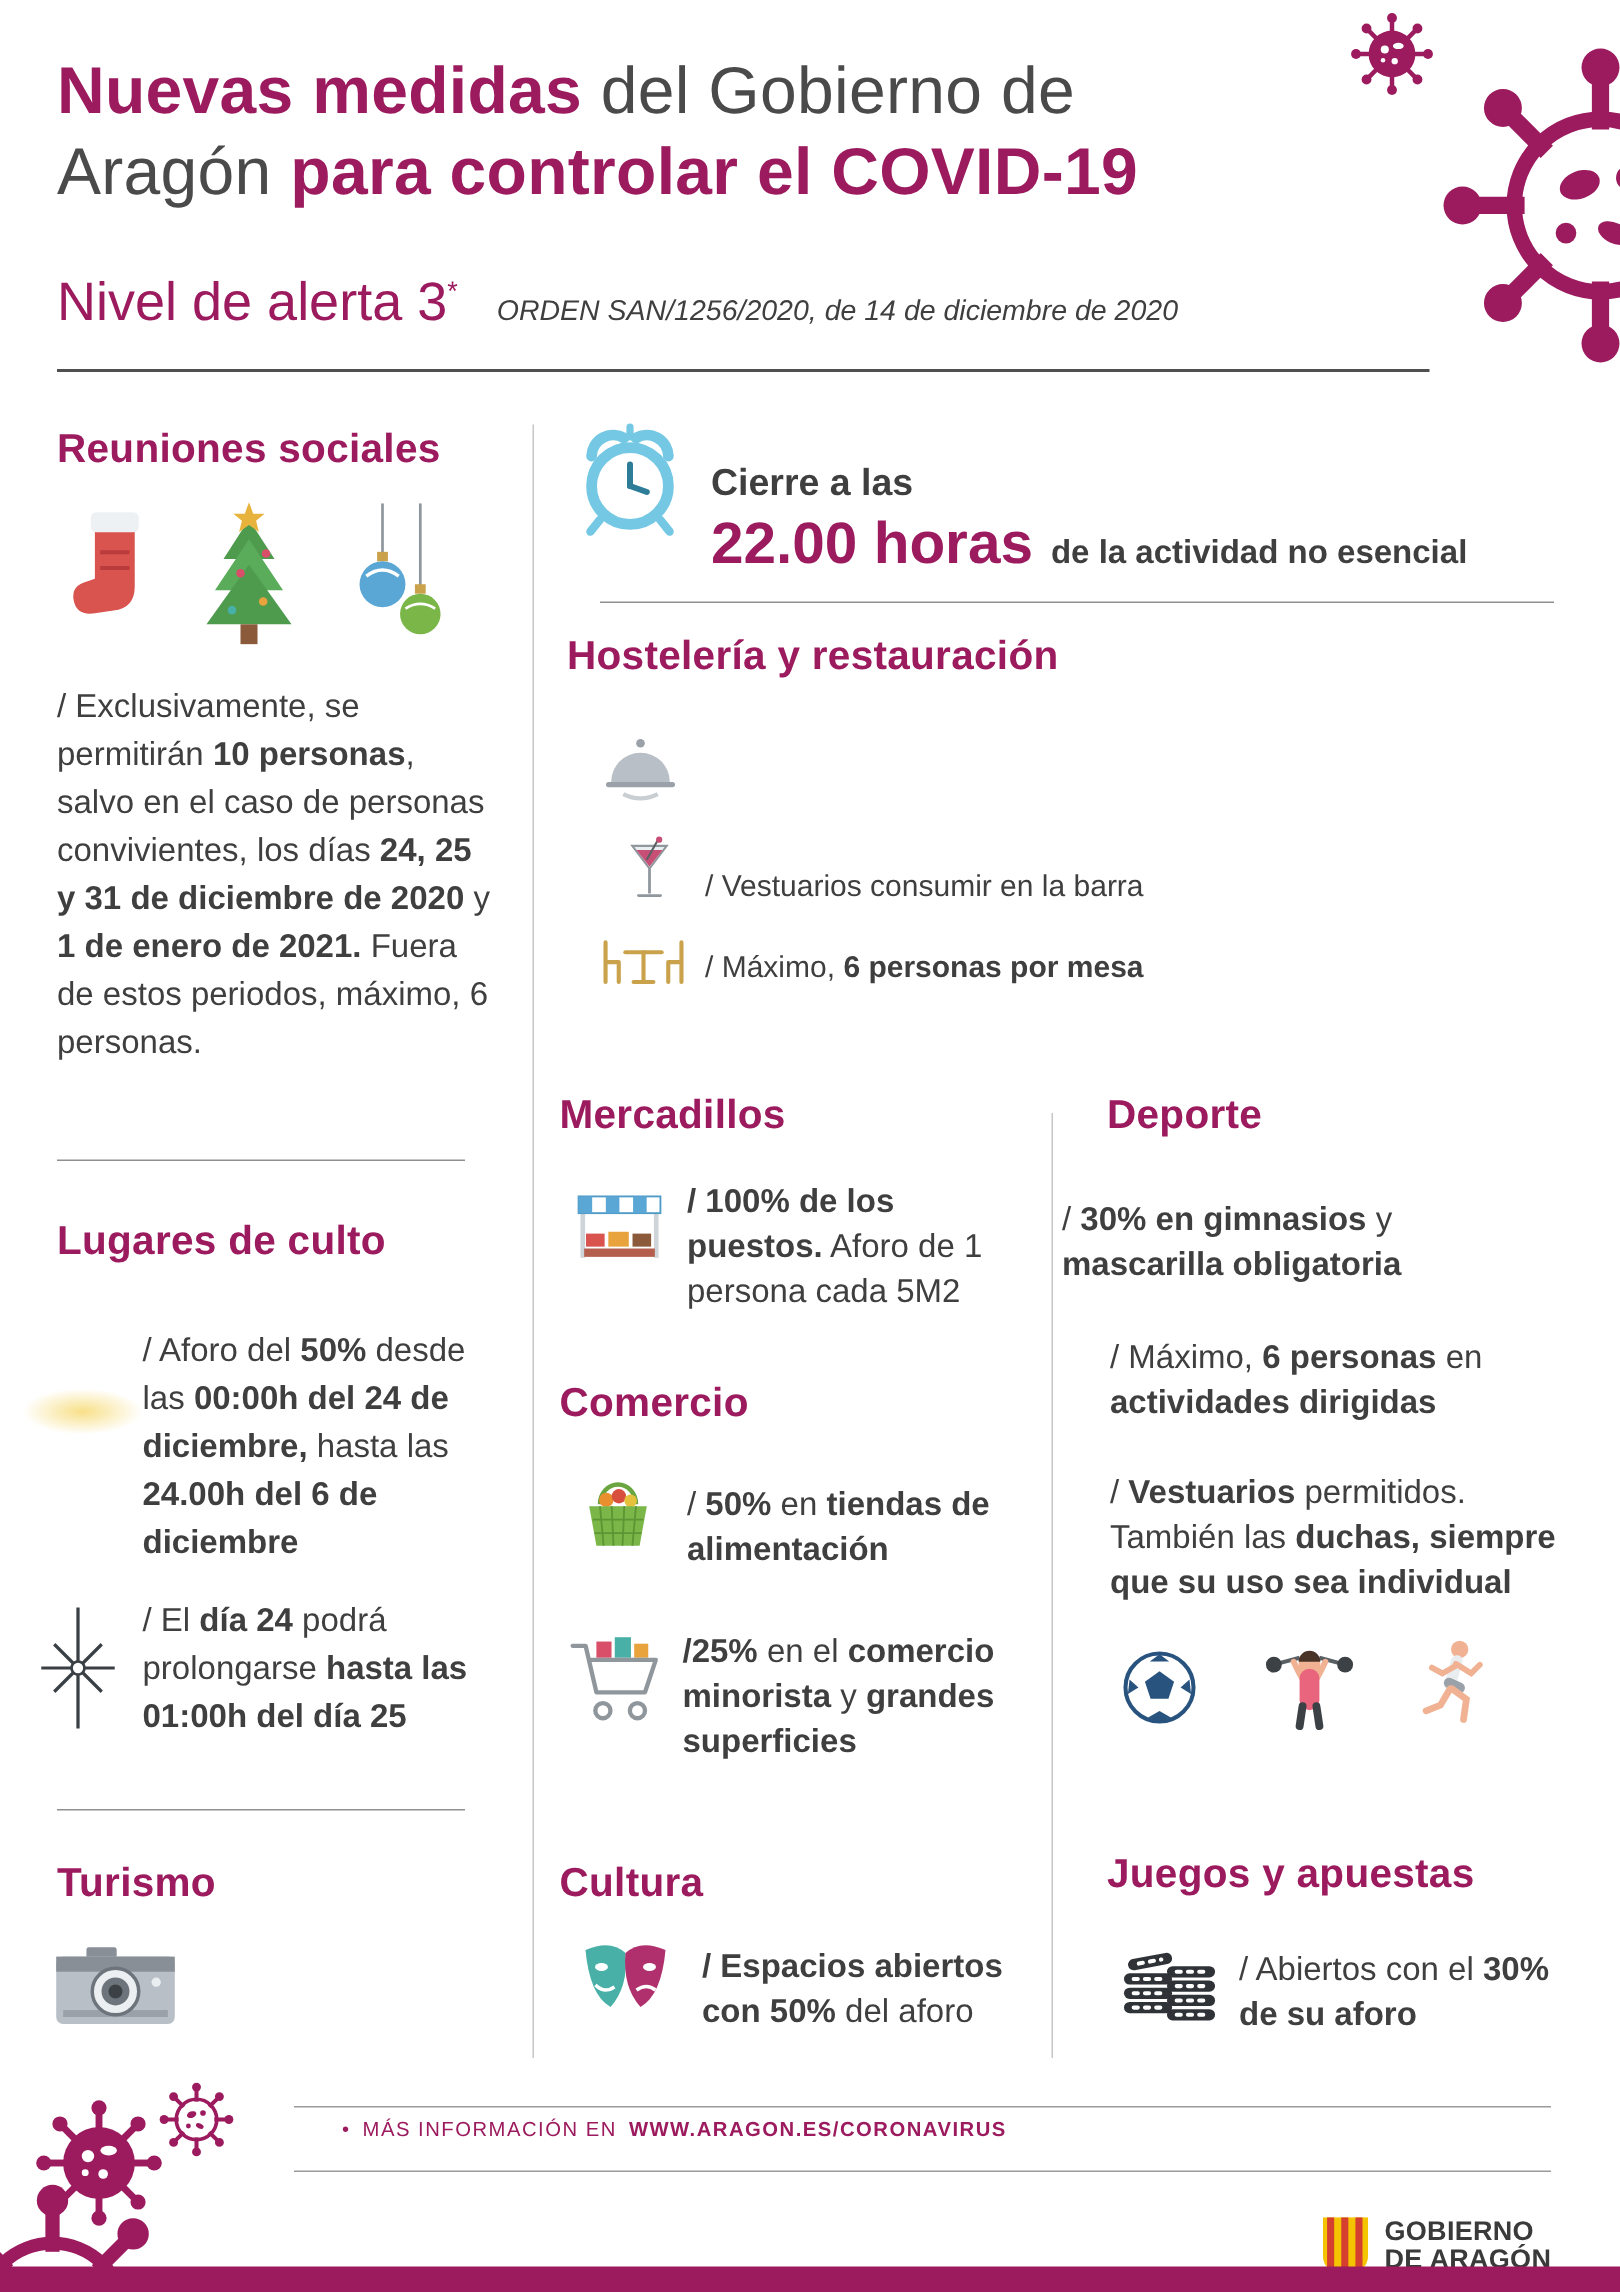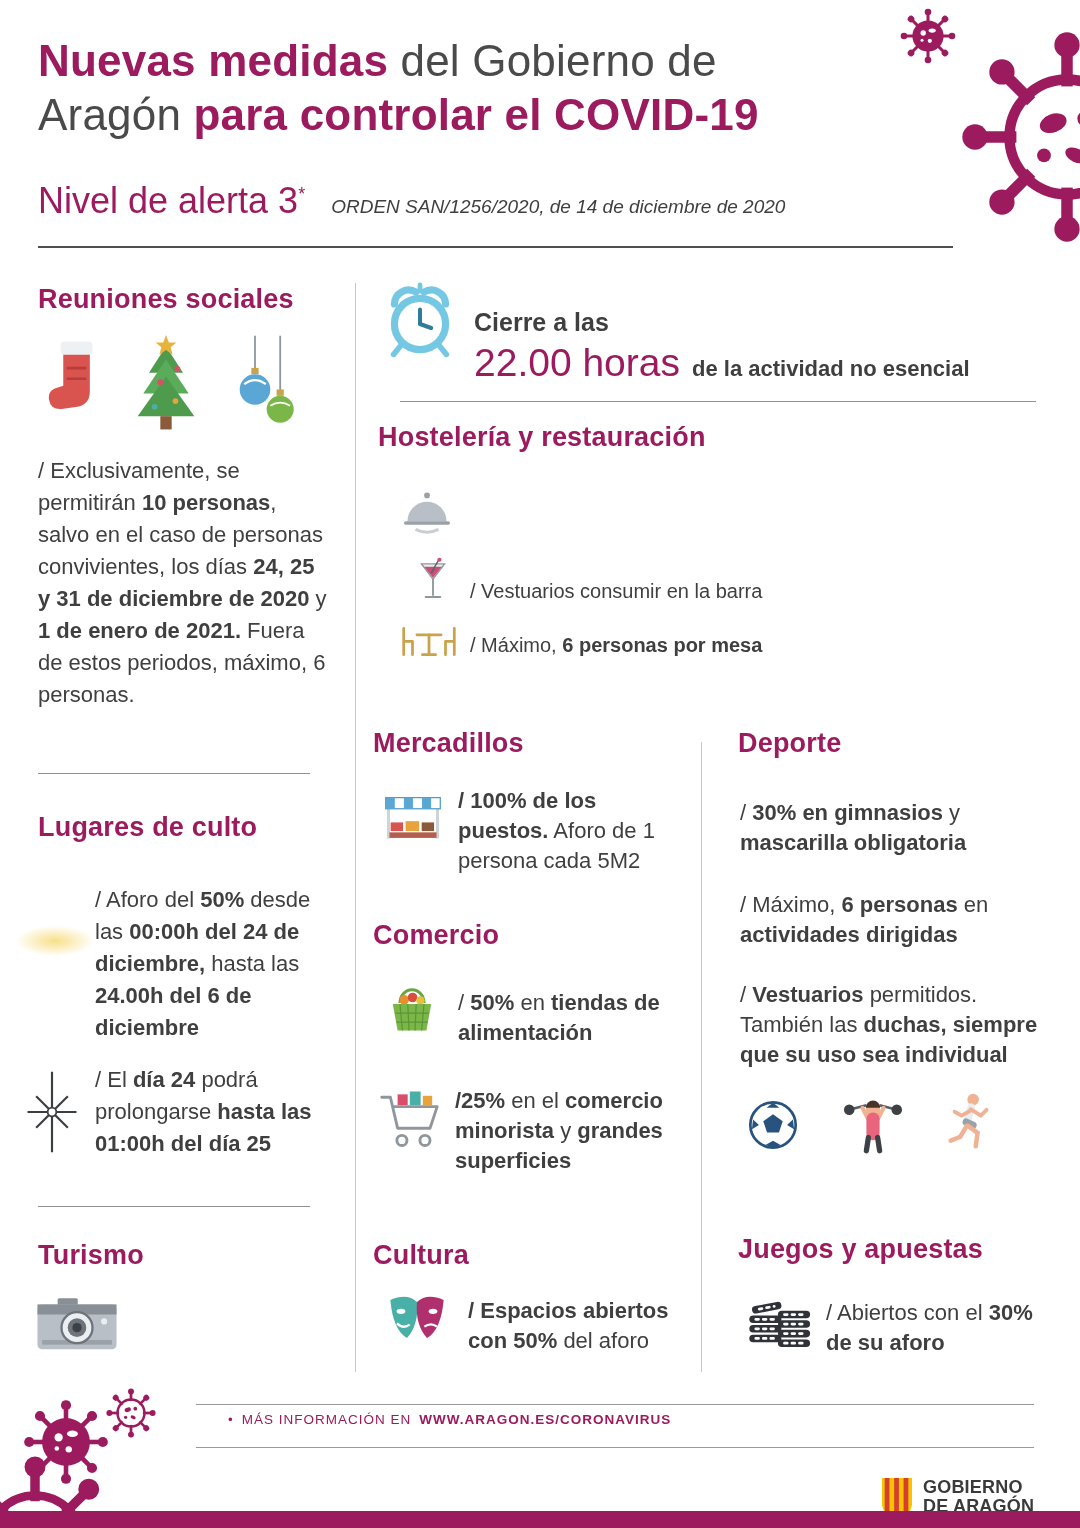--- a/index.html
+++ b/index.html
@@ -23,21 +23,21 @@
   .footer-line { background:#9a9a9a; height:1px; }
   .vline { background:#c6c6c6; width:1px; }
 
   .heading { font-size:27px; font-weight:700; color:var(--accent); letter-spacing:.2px; }
   .bodytext { font-size:22px; line-height:32px; color:var(--text); }
   .bodytext.lh30 { line-height:30px; }
   .bodytext.small { font-size:20px; line-height:30px; }
 
   .cierre-intro { font-size:25px; font-weight:700; color:var(--text); }
   .cierre-line { display:flex; align-items:baseline; gap:12px; margin-top:4px; }
-  .cierre-time { font-size:39px; font-weight:400; color:var(--accent); }
+  .cierre-time { font-size:39px; font-weight:700; color:var(--accent); }
   .cierre-rest { font-size:22px; font-weight:700; color:var(--text); }
 
   .xmas-row { display:flex; align-items:flex-start; gap:24px; }
   .candle-glow { width:78px; height:30px;
     background:radial-gradient(ellipse at center, rgba(247,222,130,.95), rgba(247,222,130,0) 72%); }
 
   .footer-info { display:flex; align-items:baseline; gap:8px; font-size:13.5px;
     letter-spacing:1px; color:var(--accent); }
   .footer-info .b { font-weight:700; }
   .logo { display:flex; align-items:center; gap:9px; }
@@ -405,21 +405,21 @@
   <div class="abs bodytext lh30" style="left:458px; top:988px; width:238px;"><span>/ </span><span class="b">50%</span><span> en </span><span class="b">tiendas de alimentación</span></div>
 
   <span class="abs icon" style="left:376px; top:1082px;">
     <svg viewBox="0 0 100 90" width="72" height="78">
         <use href="#cart"></use>
       </svg>
   </span>
   <div class="abs bodytext lh30" style="left:455px; top:1086px; width:245px;"><span class="b">/25%</span><span> en el </span><span class="b">comercio minorista</span><span> y </span><span class="b">grandes superficies</span></div>
 
   <div class="abs heading" style="left:738px; top:728px;">Deporte</div>
-  <div class="abs bodytext lh30" style="left:740px; top:798px; width:305px;"><span>/ </span><span class="b">30% en gimnasios</span><span> y </span><span class="b">mascarilla obligatoria</span></div>
+  <div class="abs bodytext lh30" style="left:708px; top:798px; width:305px;"><span>/ </span><span class="b">30% en gimnasios</span><span> y </span><span class="b">mascarilla obligatoria</span></div>
   <div class="abs bodytext lh30" style="left:740px; top:890px; width:305px;"><span>/ Máximo, </span><span class="b">6 personas</span><span> en </span><span class="b">actividades dirigidas</span></div>
   <div class="abs bodytext lh30" style="left:740px; top:980px; width:310px;"><span>/ </span><span class="b">Vestuarios</span><span> permitidos. También las </span><span class="b">duchas, siempre que su uso sea individual</span></div>
 
   <span class="abs icon" style="left:746px; top:1098px;">
     <svg viewBox="0 0 100 100" width="54" height="54">
         <use href="#soccer"></use>
       </svg>
   </span>
   <span class="abs icon" style="left:840px; top:1090px;">
     <svg viewBox="0 0 100 100" width="66" height="66">

